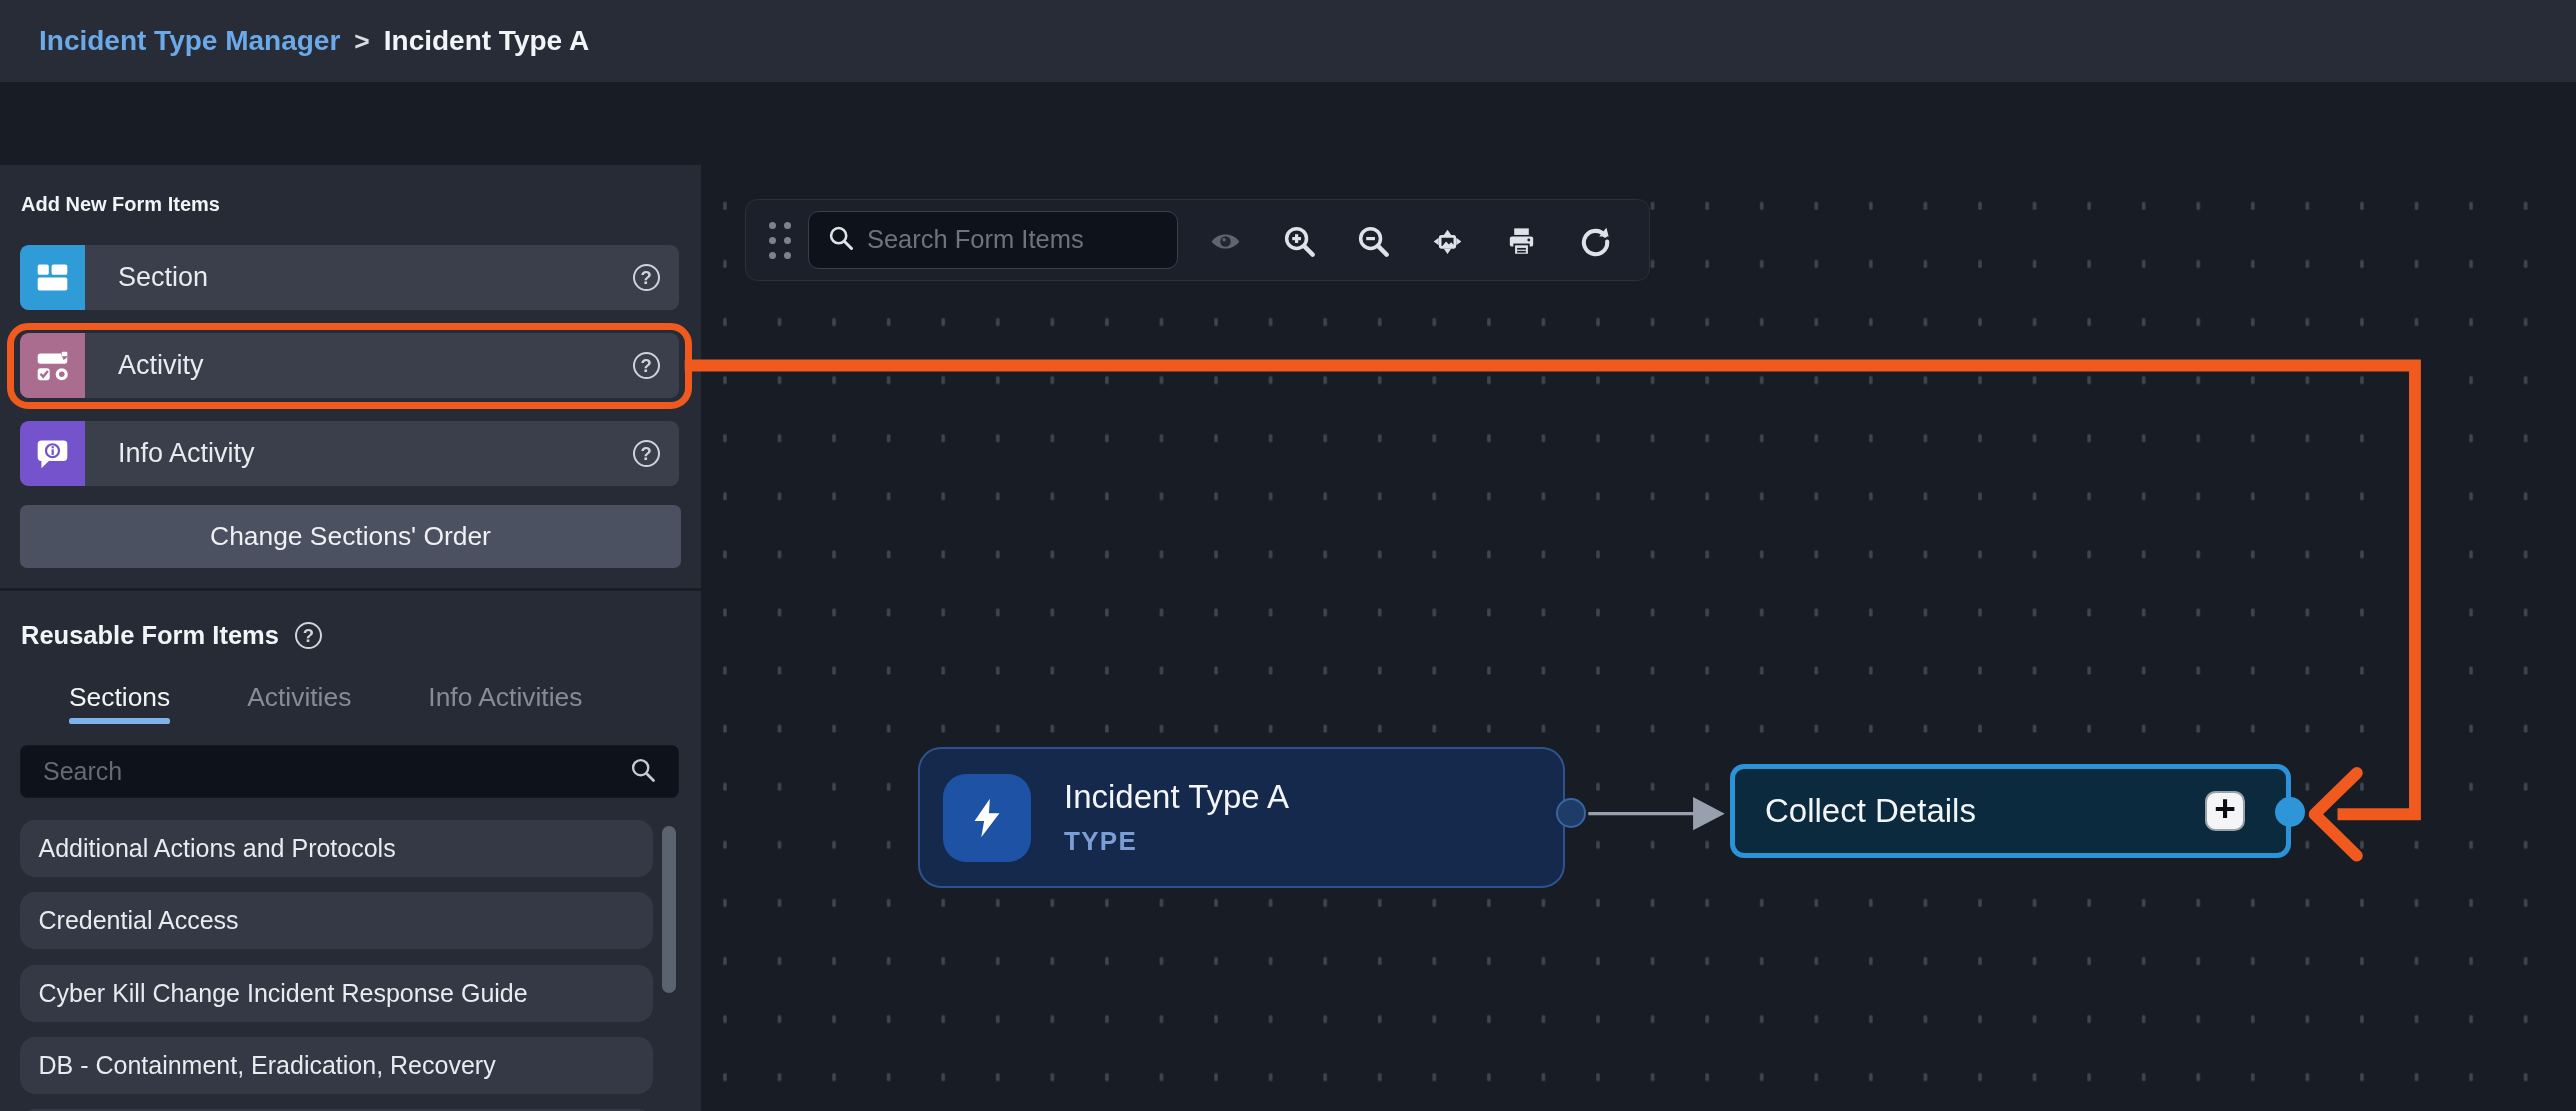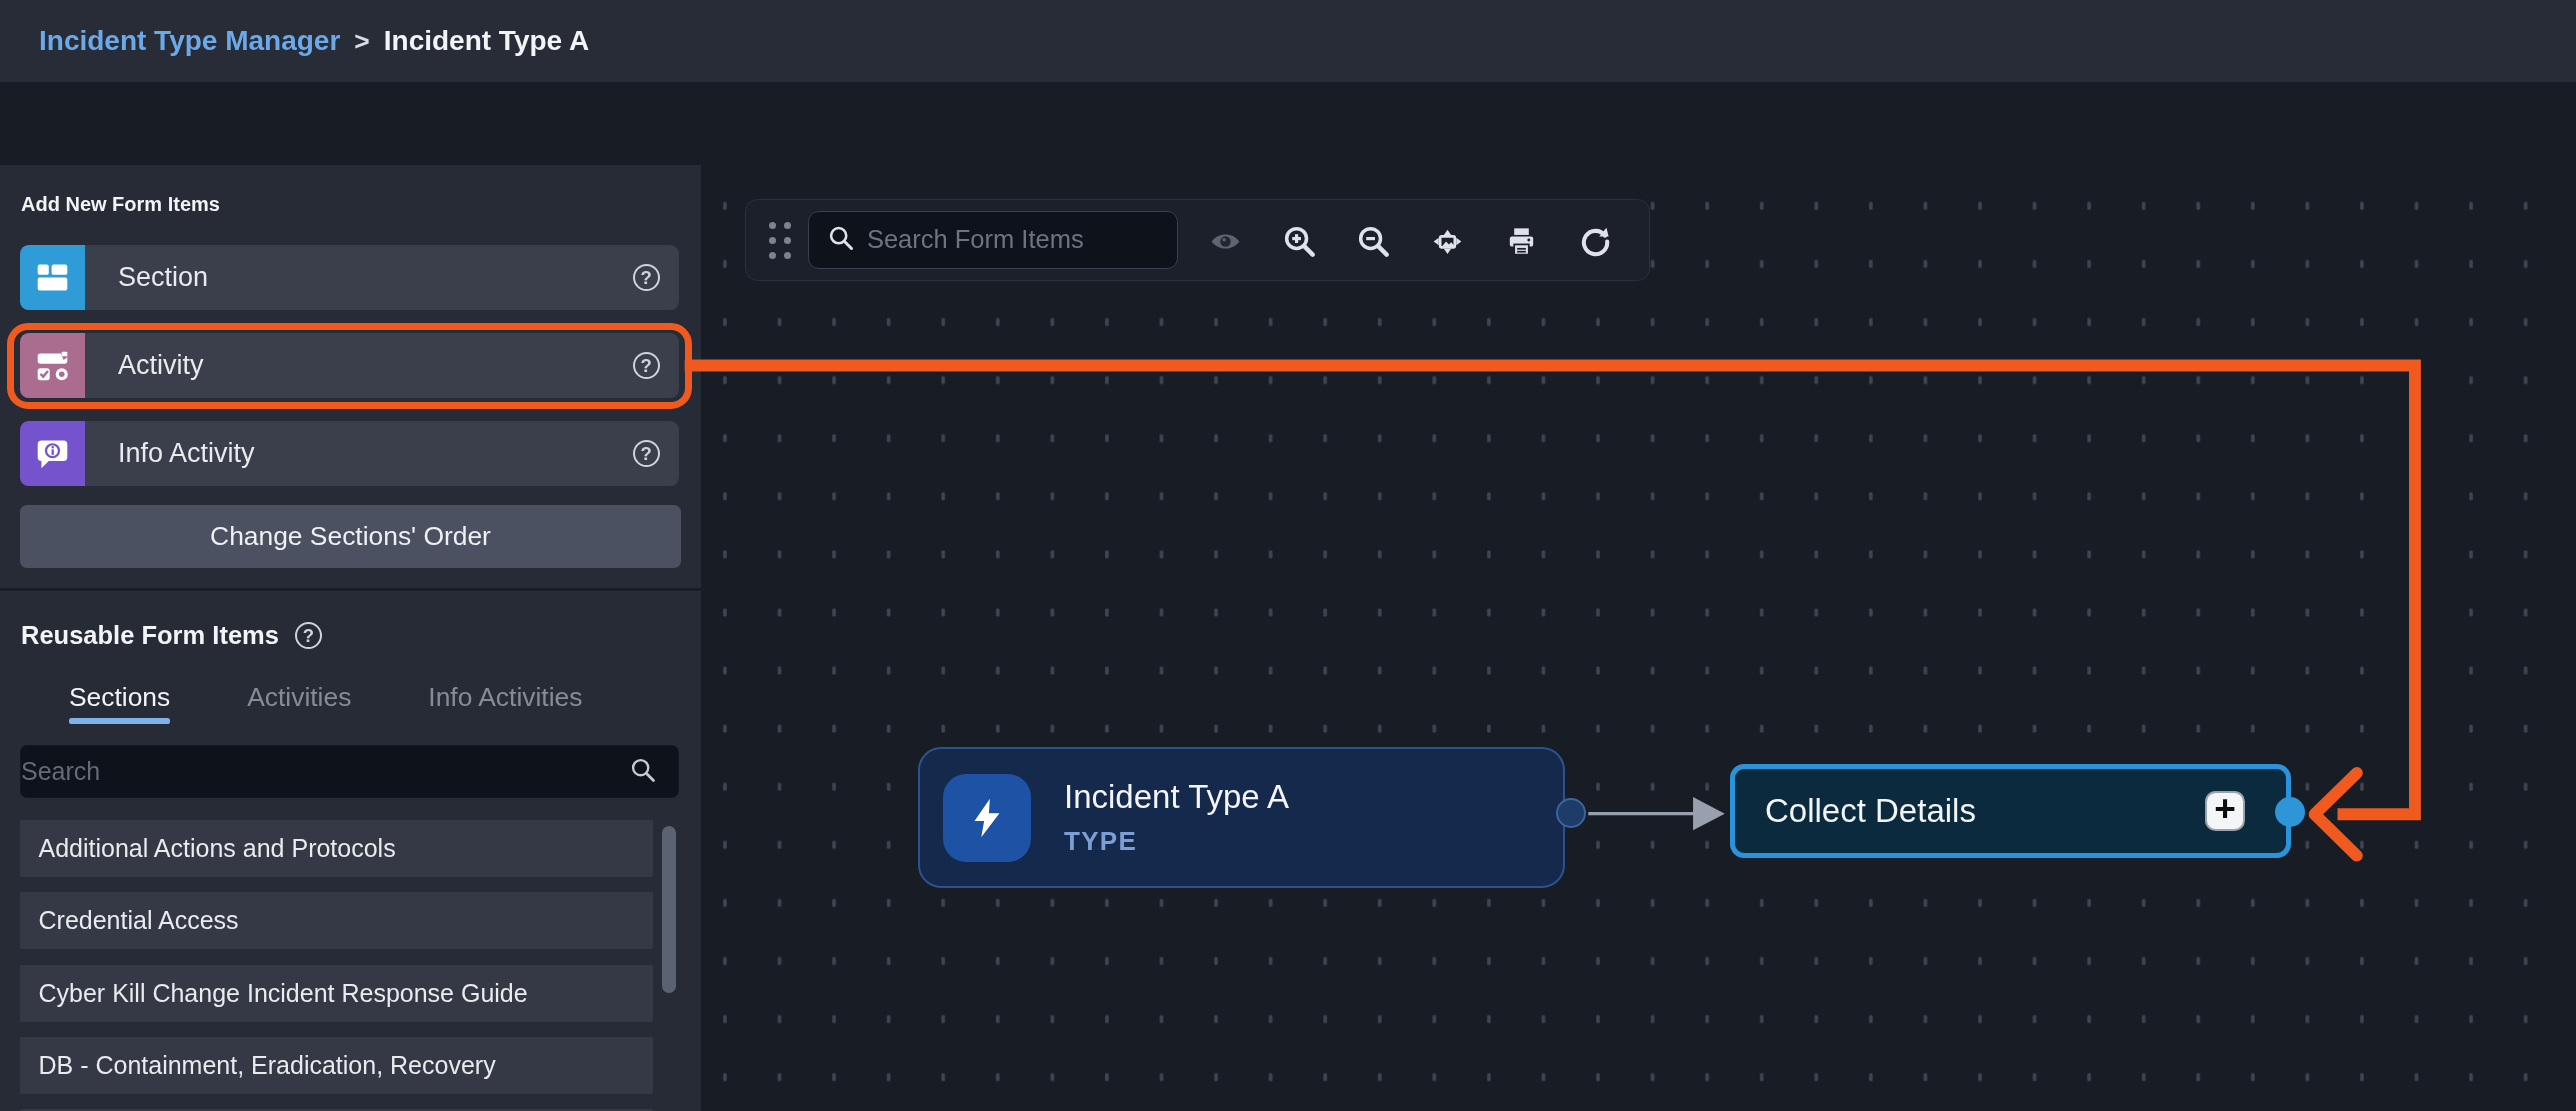--- a/index.html
+++ b/index.html
@@ -50,26 +50,26 @@
 
   .subtabs { position:absolute; left:25px; top:517px; display:flex; gap:33px; }
   .subtab { font-size:26.4px; color:#868c97; padding-bottom:11px; position:relative; cursor:pointer;margin-left:44px; }
   .subtab.active { color:#f2f4f7; }
   .subtab.active::after { content:""; position:absolute; left:0; bottom:0; width:100%; height:6.2px;
                           background:#7fb2ea; border-radius:2.6px; }
 
   .side-search { position:absolute; left:20px; top:580px; width:659px; height:53px; background:#0e121b;
                  border-radius:7px; border:0.9px solid #141823; display:flex; align-items:center; }
   .side-search input { flex:1; background:transparent; border:none; outline:none; color:#c7ccd4;
-                 font-size:25px; font-family:"Liberation Sans",sans-serif; }
+                 font-size:25px; padding-left:22px; font-family:"Liberation Sans",sans-serif; }
   .side-search input::placeholder { color:#646a76; }
   .side-search .mag { margin-right:21px; flex:0 0 28px; }
 
   .list-item { position:absolute; left:20px; width:633px; height:57px; background:#343945;
-               border-radius:2px; display:flex; align-items:center; padding-left:18.5px;
+               border-radius:15px; display:flex; align-items:center; padding-left:18.5px;
                font-size:25px; color:#e9ebef; cursor:pointer; }
   .scroll-thumb { position:absolute; left:662px; top:661px; width:14px; height:167px;
                   background:#5c6370; border-radius:7px; cursor:pointer; }
 
   
   .canvas { position:absolute; left:701px; top:165px; width:1875px; height:947px; background:#181c25; }
   .grid-svg { position:absolute; left:0; top:0; }
 
   .flow-toolbar { position:absolute; left:44px; top:34px; width:905px; height:82px; background:#1b202b;
                   border:1.3px solid #2a303c; border-radius:12.3px; }

